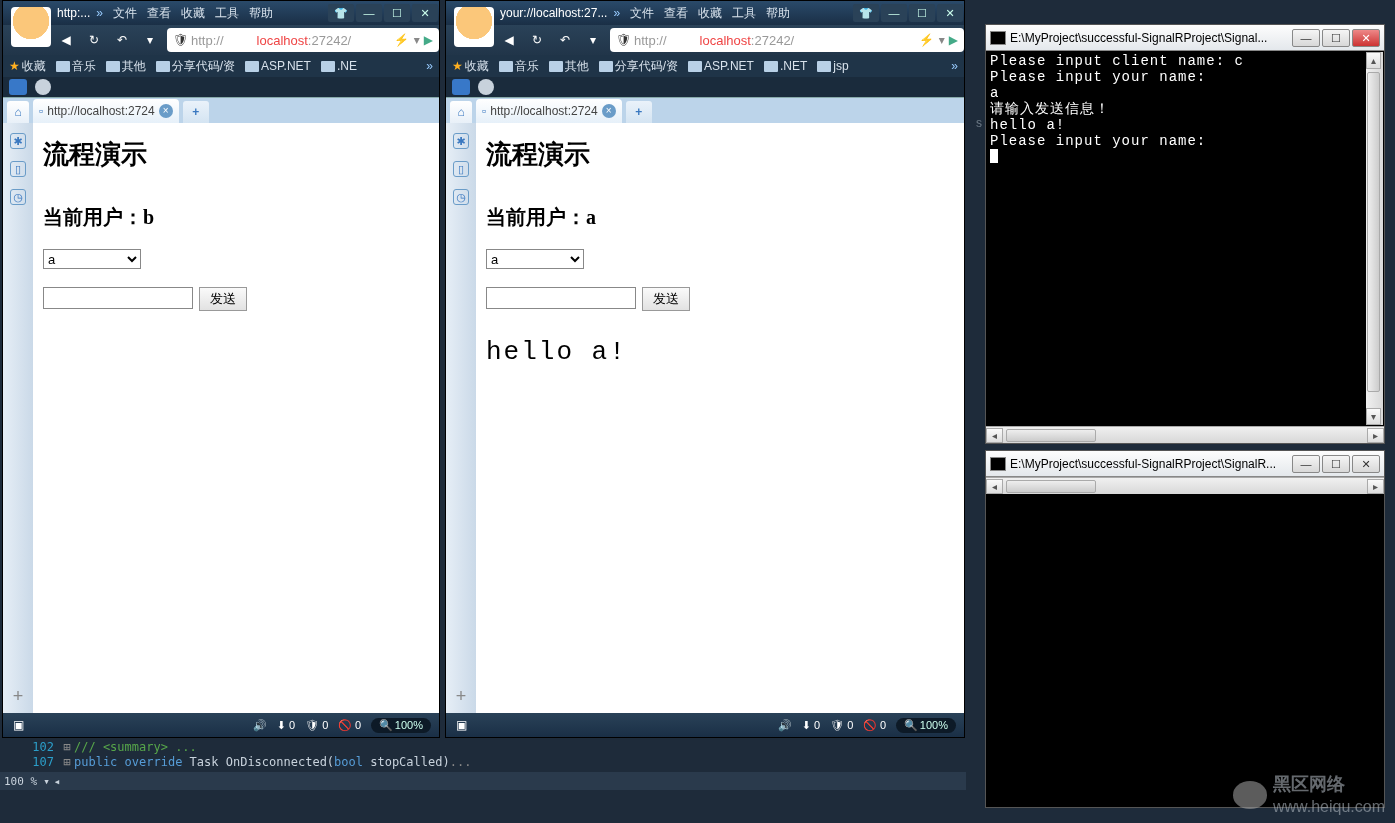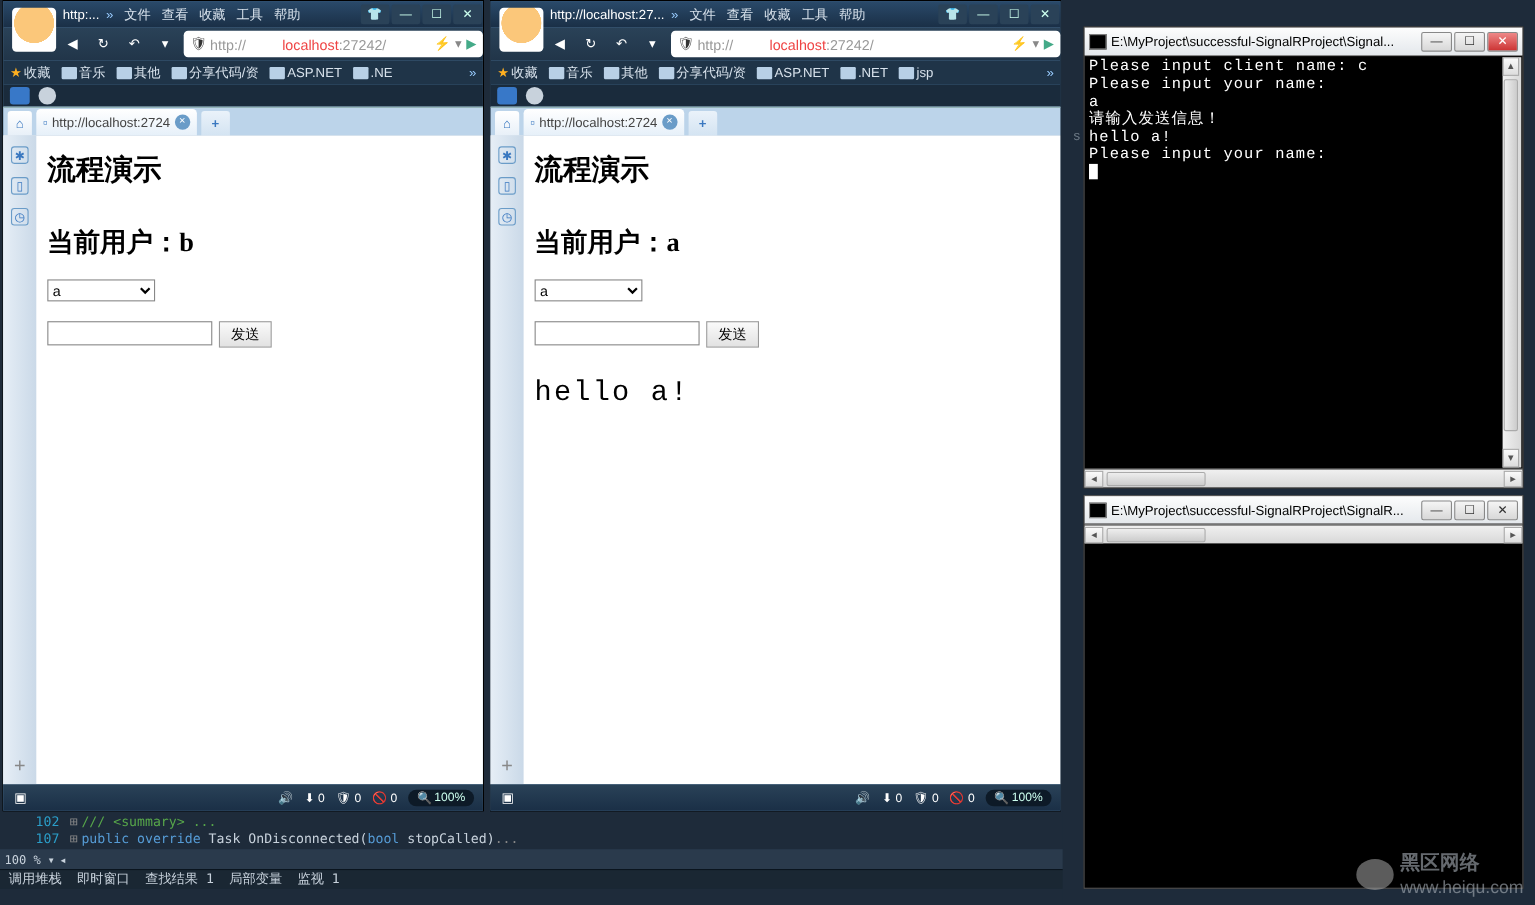--- a/index.html
+++ b/index.html
@@ -61,21 +61,21 @@
   width: 30px; background: linear-gradient(90deg,#e6eef6,#cad9e8);
   display: flex; flex-direction: column; align-items:center; gap: 12px; padding-top: 10px;
 }
 .sidebar .sbicon { width: 16px; height: 16px; color:#3a78c0; border:1px solid #6a9cc8; border-radius:3px; display:flex; align-items:center; justify-content:center; font-size:11px; }
 .sidebar .plus { margin-top:auto; margin-bottom:6px; color:#888; font-size:18px; }
 
 .page {
   flex:1; padding: 14px 10px; font-family: "SimSun","NSimSun",serif; color:#000;
 }
 .page h1 { font-size: 26px; font-weight: bold; margin-bottom: 32px; }
-.page h2 { font-size: 24px; font-weight: bold; margin-bottom: 18px; }
+.page h2 { font-size: 20px; font-weight: bold; margin-bottom: 18px; }
 .page select { width: 98px; height: 20px; font-size:13px; border:1px solid #888; background:#fff; }
 .page .row { margin-top: 18px; display:flex; gap:6px; }
 .page input[type=text] { width: 150px; height: 22px; border:1px solid #888; background:#fff; }
 .page button { height: 24px; padding: 0 10px; background: linear-gradient(#fafafa,#e2e2e2); border:1px solid #999; font-size:13px; }
 .page .msg { font-size: 26px; letter-spacing: 2px; margin-top: 26px; font-family: "Courier New", monospace; }
 
 .statusbar {
   height: 24px; background: linear-gradient(#2a4258,#1a2f46); display:flex; align-items:center; justify-content:flex-end; gap:10px; padding:0 8px; color:#fff;
 }
 .statusbar .sb { font-size:11px; display:inline-flex; align-items:center; gap:2px; }
@@ -228,21 +228,21 @@
     <span class="sb">⬇ 0</span>
     <span class="sb">🛡 0</span>
     <span class="sb">🚫 0</span>
     <span class="sb zoom">🔍 <span>100%</span></span>
   </div>
 </div>
 
 <div class="browser b2">
   <div class="avatar"></div>
   <div class="titlebar">
-    <span class="tt">http://localhost:27...</span>
+    <span class="tt">your://localhost:27...</span>
     <span style="margin-left:6px;color:#9cf;">»</span>
     <div class="mnu">
       <span>文件</span>
       <span>查看</span>
       <span>收藏</span>
       <span>工具</span>
       <span>帮助</span>
     </div>
     <div class="right">
       <div class="wbtn">👕</div>
@@ -399,27 +399,20 @@
       <span class="gut">107</span>
       <span class="plus">⊞</span>
       <span class="code"><span class="kw">public override</span> Task OnDisconnected(<span class="kw">bool</span> stopCalled)<span style="color:#888">...</span></span>
     </div>
   </div>
   <div class="zoombar">
     <span>100 %</span>
     <span style="margin-left:6px;">▾</span>
     <span style="margin-left:4px;">◂</span>
   </div>
-  <div class="bottom">
-    <span>调用堆栈</span>
-    <span>即时窗口</span>
-    <span>查找结果 1</span>
-    <span>局部变量</span>
-    <span>监视 1</span>
-  </div>
 </div>
 
 <div class="watermark">
   <span class="logo"></span>
   <span>
     <span style="font-weight:bold;">黑区网络</span><br>
     <span style="font-size:16px;">www.heiqu.com</span>
   </span>
 </div>
 

